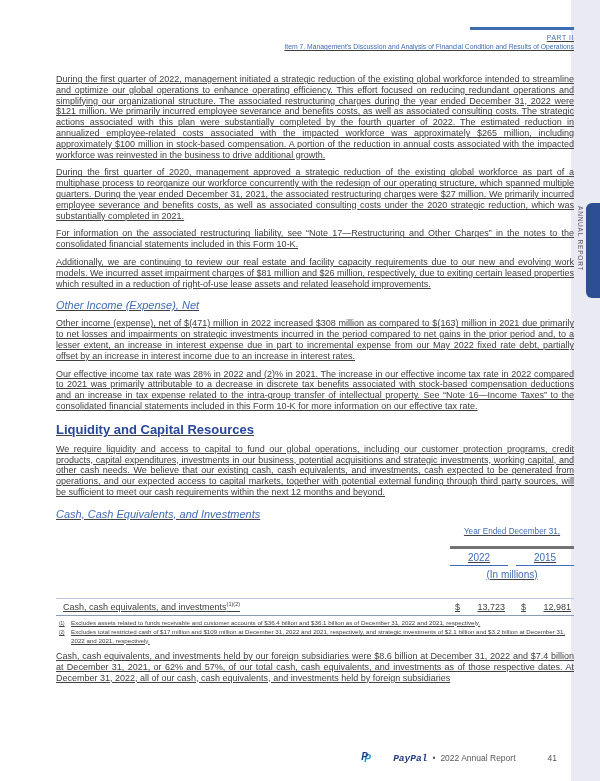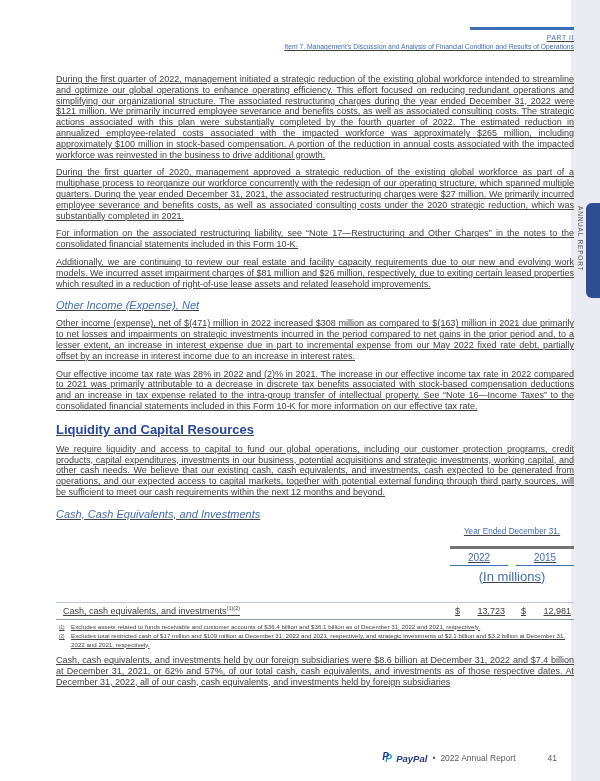--- a/index.html
+++ b/index.html
@@ -42,21 +42,21 @@
   sup.ref { font-size:5.5px; vertical-align:super; line-height:0; }
 
   
   .fin-table { margin-top:4px; font-size:9px; }
   .t-span { margin-left:auto; width:124px; text-align:center; color:#3f6db5;
     font-size:8.2px; padding-bottom:10px; border-bottom:3px solid #737373; }
   .t-cols { display:flex; justify-content:flex-end; }
   .t-col { width:58px; margin-left:8px; text-align:center; color:#3f6db5;
     font-size:10px; padding:3px 0 2px; border-bottom:1px solid #3f6db5; }
   .t-units { margin-left:auto; width:124px; text-align:center; color:#3f6db5;
-    font-size:13px; padding:3px 0 18px; }
+    font-size:10px; padding:3px 0 18px; }
   .t-row { display:flex; align-items:center; border-top:1px solid #b9c6dd;
     border-bottom:1px solid #8d9ab3; padding:3px 0; }
   .t-label { flex:1; padding-left:7px; }
   .t-val { width:58px; margin-left:8px; display:flex; justify-content:space-between;
     padding:0 3px 0 5px; }
 
   
   .footnotes { margin-top:3px; margin-bottom:6px; font-size:6.2px; line-height:8.4px; color:#414042; }
   .fn { display:flex; }
   .fn-marker { width:15px; padding-left:3px; font-size:4.6px; padding-top:1px; }
@@ -64,21 +64,21 @@
 
   
   .doc-footer { position:absolute; left:40px; right:43px; bottom:17px;
     display:flex; justify-content:flex-end; align-items:center;
     font-size:8.5px; color:#58595b; }
   .pp-mark { position:relative; width:11px; height:12px; display:inline-block;
     font-weight:bold; font-style:italic; font-size:10px; line-height:10px; }
   .pp-back { position:absolute; left:3px; top:2px; color:#179bd7; }
   .pp-front { position:absolute; left:0; top:0; color:#253b80; }
   .brand-word { font-weight:bold; font-style:italic; color:#253b80;
-    font-size:9.5px; margin-left:3px; }
+    font-size:9.5px; margin-left:21px;font-family:Liberation Mono, monospace; }
   .sep { margin:0 5px; }
   .page-num { margin-left:32px; }
 </style>
 </head>
 <body>
 
 <div class="edge-strip"></div>
 <div class="edge-label">ANNUAL REPORT</div>
 <div class="edge-tab"></div>
 

